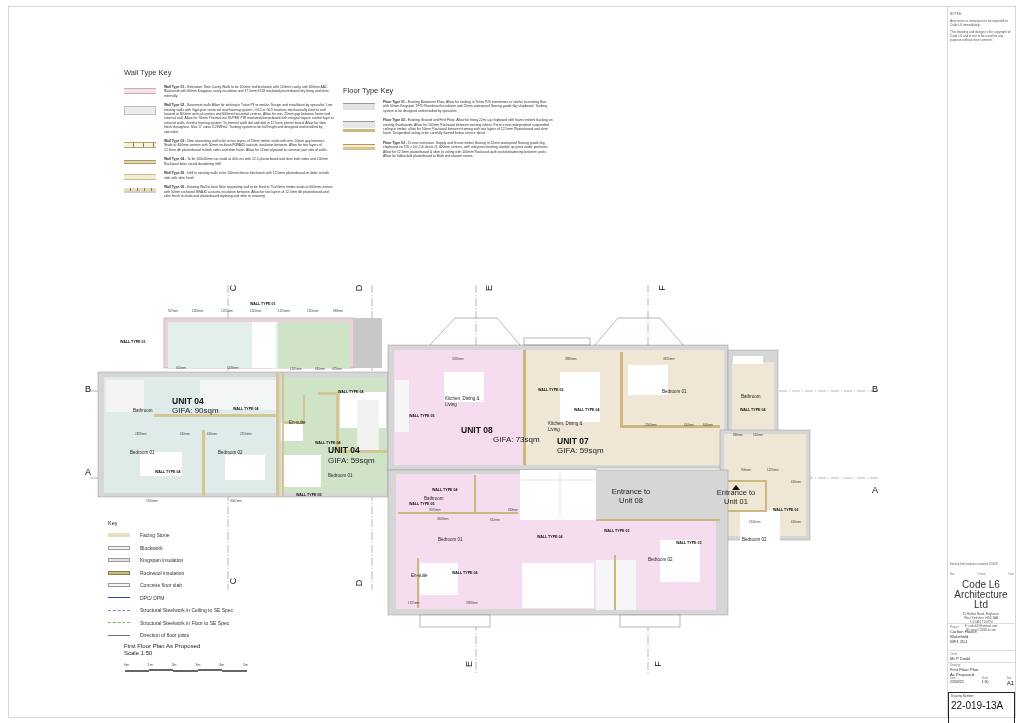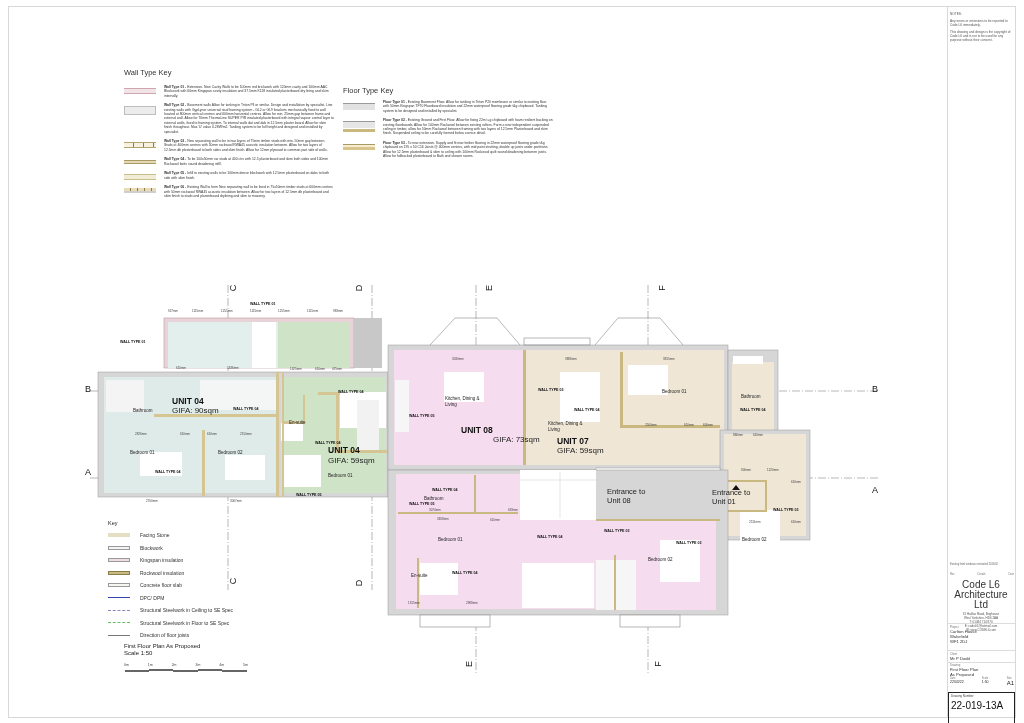--- a/index.html
+++ b/index.html
@@ -30,21 +30,21 @@
   .key-text b { font-weight: bold; }
 
   .legend-row { display: flex; align-items: center; height: 12.5px; font-size: 5px; color: #333; }
   .legend-sw { width: 22px; height: 4px; margin-right: 10px; }
 
   .plan-label { font-size: 4.5px; color: #222; position: absolute; white-space: nowrap; }
   .wt { font-size: 3.6px; font-weight: bold; position: absolute; white-space: nowrap; color: #111; }
   .dim { font-size: 3px; color: #444; position: absolute; white-space: nowrap; }
   .unit-title { position: absolute; font-size: 8.5px; font-weight: bold; color: #111; white-space: nowrap; }
   .unit-gifa { position: absolute; font-size: 8px; color: #222; white-space: nowrap; text-align: center; }
-  .entrance { position: absolute; font-size: 7.5px; color: #222; text-align: left; line-height: 8.5px; white-space: nowrap; }
+  .entrance { position: absolute; font-size: 7.5px; color: #222; text-align: center; line-height: 8.5px; white-space: nowrap; }
   .sec-letter { position: absolute; font-size: 9px; color: #111; }
 </style>
 </head>
 <body>
 
 <div class="abs sheet-border"></div>
 <div class="abs titleblock"></div>
 
 <div class="abs tb-notes">
   <p>NOTES:</p>

